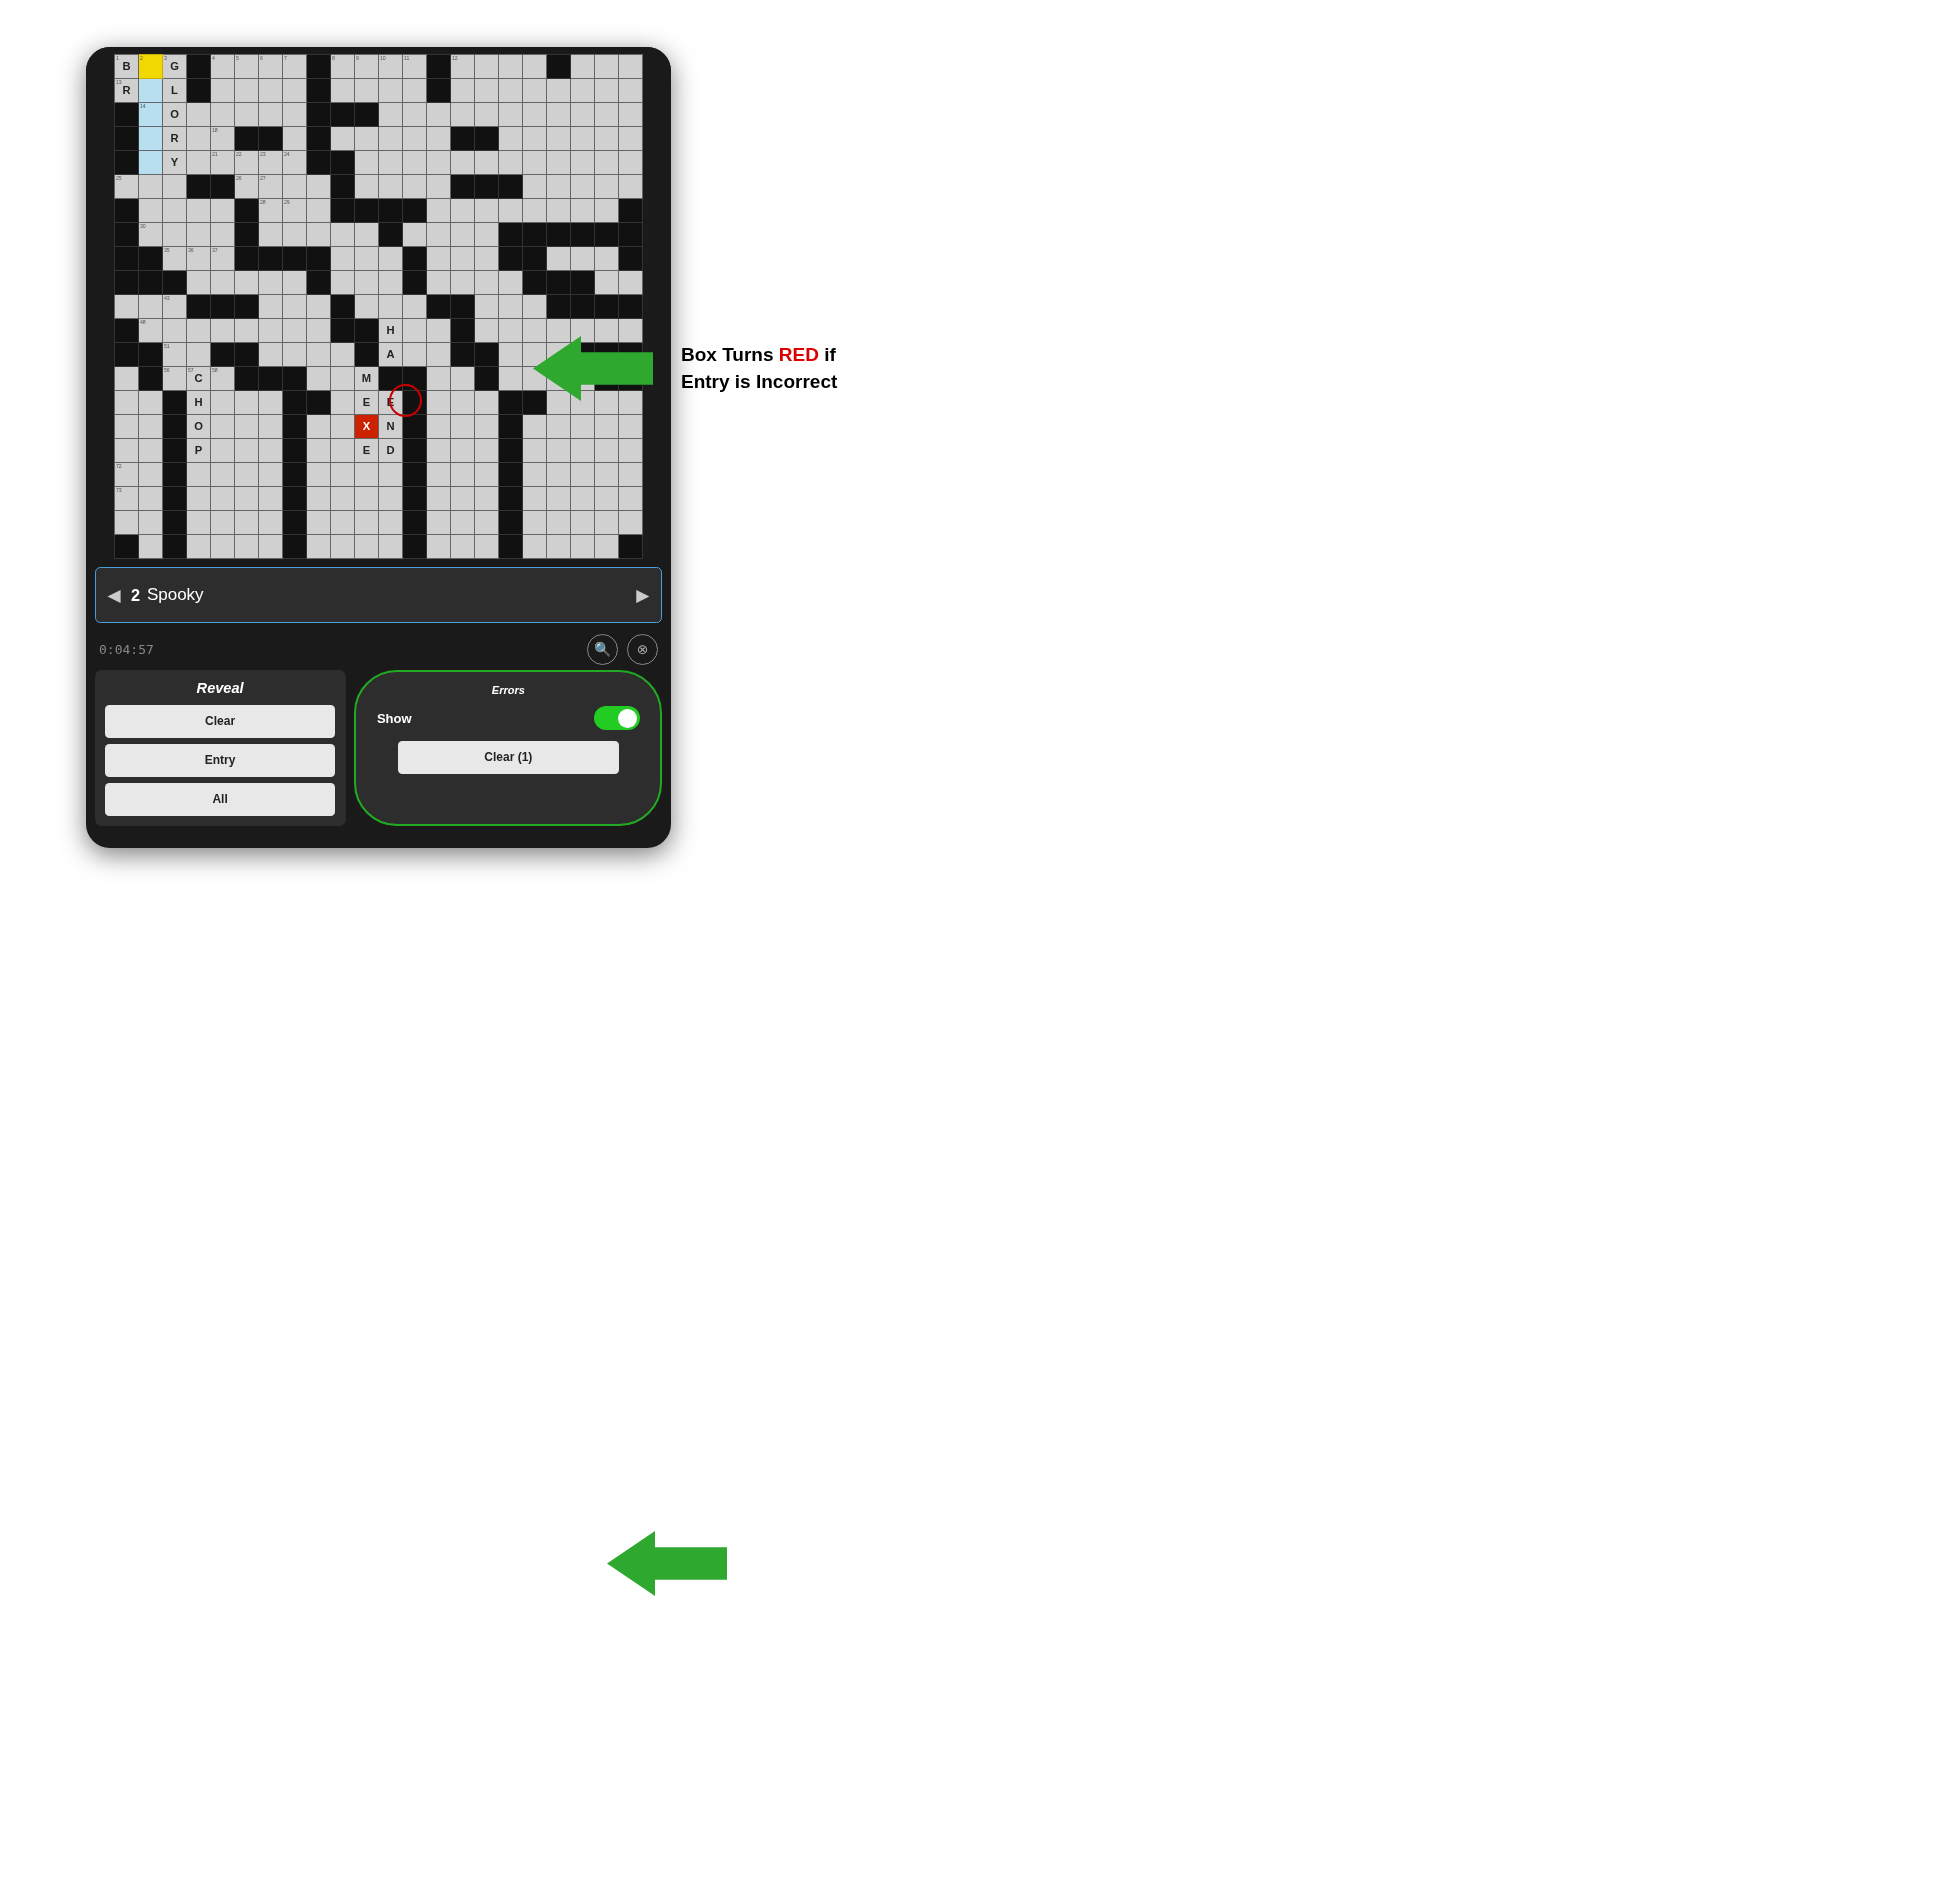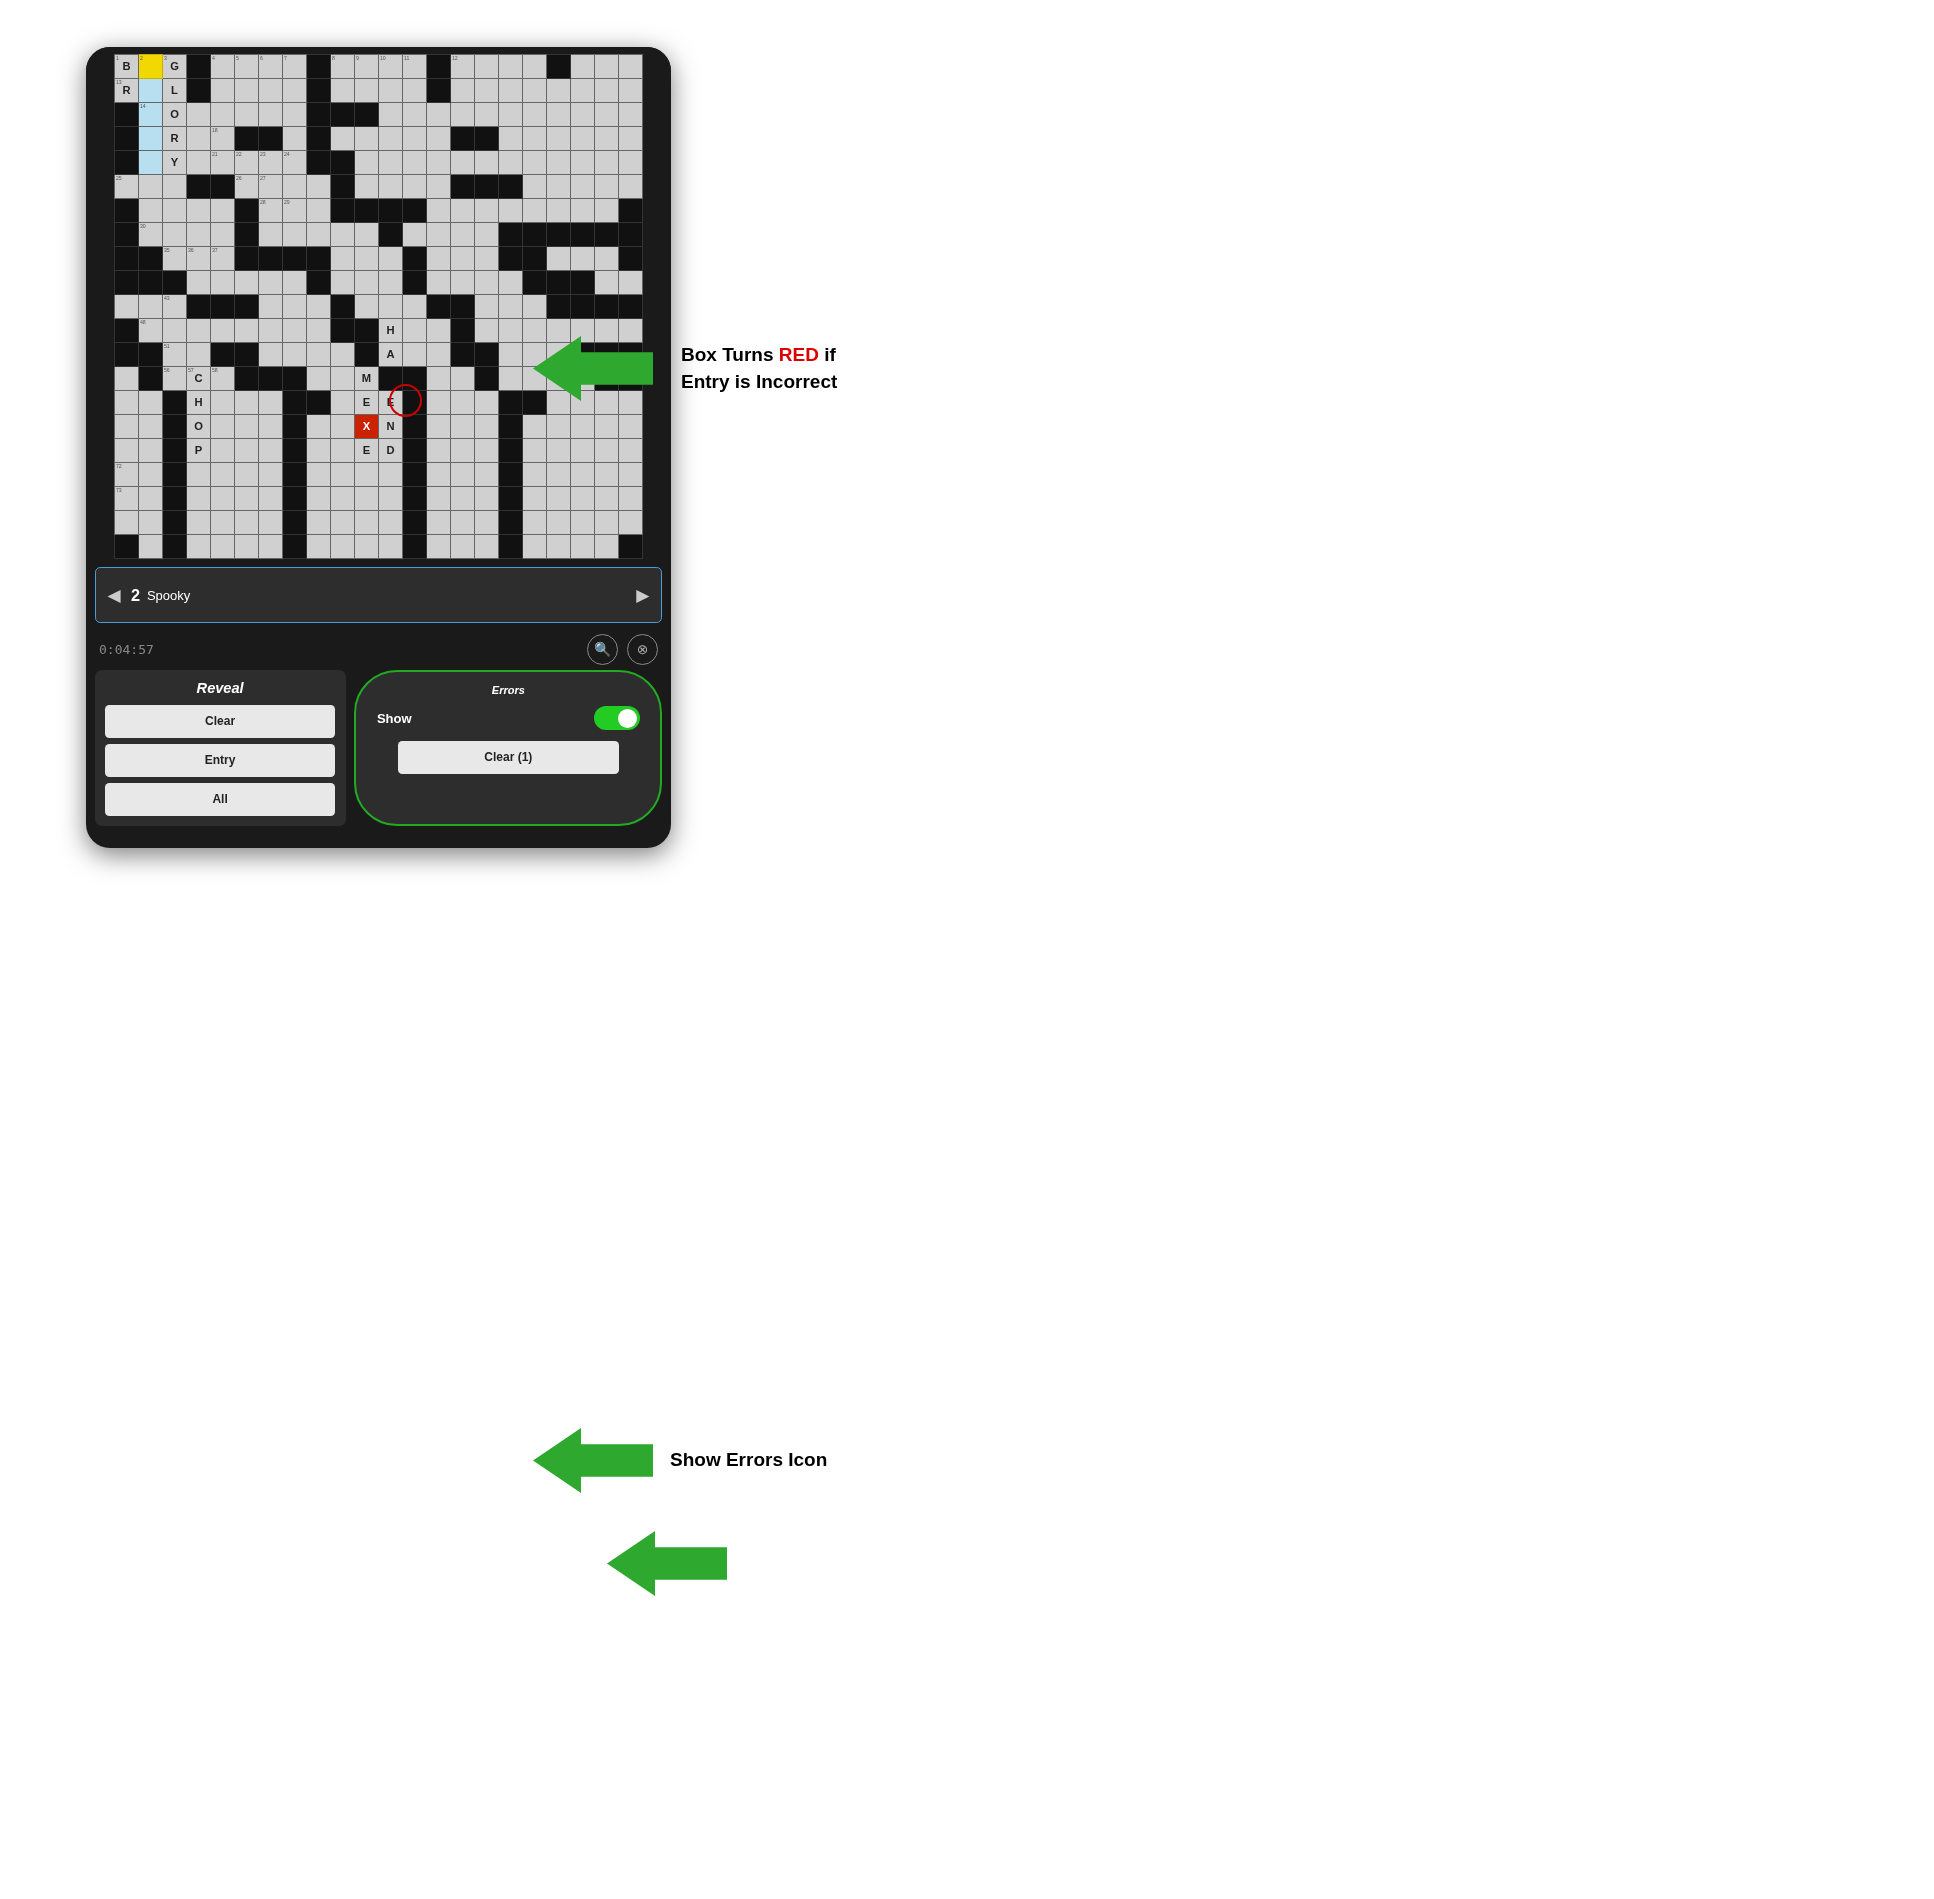--- a/index.html
+++ b/index.html
@@ -617,21 +617,21 @@
     </div>
 
     <div style="
       display:flex; align-items:center;
       background:#2d2d2d; margin:5.2px 8.6px;
       border-radius:5.2px; border:1.7px solid #4a9eda;
       padding:8.6px 12px; min-height:56px;
     ">
       <span style="color:#ccc;font-size:17px;cursor:pointer;padding-right:10.3px;">◀</span>
       <span style="color:#fff;font-size:16.3px;font-weight:bold;margin-right:6.9px;">2</span>
-      <span style="color:#fff;font-size:13px;flex:1;">Spooky</span>
+      <span style="color:#fff;font-size:17px;flex:1;">Spooky</span>
       <span style="color:#ccc;font-size:17px;cursor:pointer;padding-left:10.3px;">▶</span>
     </div>
 
     <div style="
       display:flex; align-items:center; padding:5.2px 13px;
       justify-content:space-between;
     ">
       <span style="color:#888;font-size:13px;font-family:monospace;">0:04:57</span>
       <div style="display:flex;gap:8.6px;">
         <button style="
@@ -717,31 +717,20 @@
       width:120px; height:65px; background:#2ea82e;
       clip-path: polygon(100% 25%, 40% 25%, 40% 0%, 0% 50%, 40% 100%, 40% 75%, 100% 75%);
     "></div>
 
     <div style="font-family:Arial Black,Arial,sans-serif;font-size:19px;font-weight:900;line-height:1.4;">
       <span>Box Turns </span><span style="color:#dd0000;">RED</span><span> if</span><br>
       <span>Entry is Incorrect</span>
     </div>
   </div>
 
-  <div style="position:absolute; left:533px; top:1428px; display:flex; align-items:center; gap:17px;">
-
-    <div style="
-      width:120px; height:65px; background:#2ea82e;
-      clip-path: polygon(100% 25%, 40% 25%, 40% 0%, 0% 50%, 40% 100%, 40% 75%, 100% 75%);
-    "></div>
-
-    <div style="font-family:Arial Black,Arial,sans-serif;font-size:19px;font-weight:900;line-height:1.4;">
-      <span>Show Errors Icon</span>
-    </div>
-  </div>
 
   <div style="
     position:absolute; left:607px; top:1531px;
     width:120px; height:65px; background:#2ea82e;
     clip-path: polygon(100% 25%, 40% 25%, 40% 0%, 0% 50%, 40% 100%, 40% 75%, 100% 75%);
   "></div>
 
 </div>
 
 

